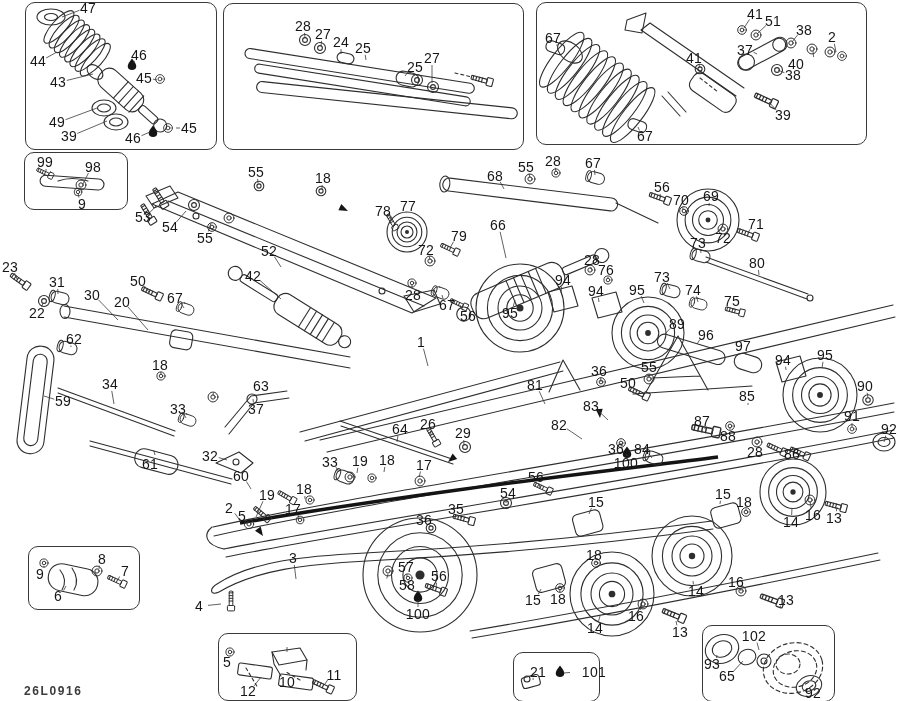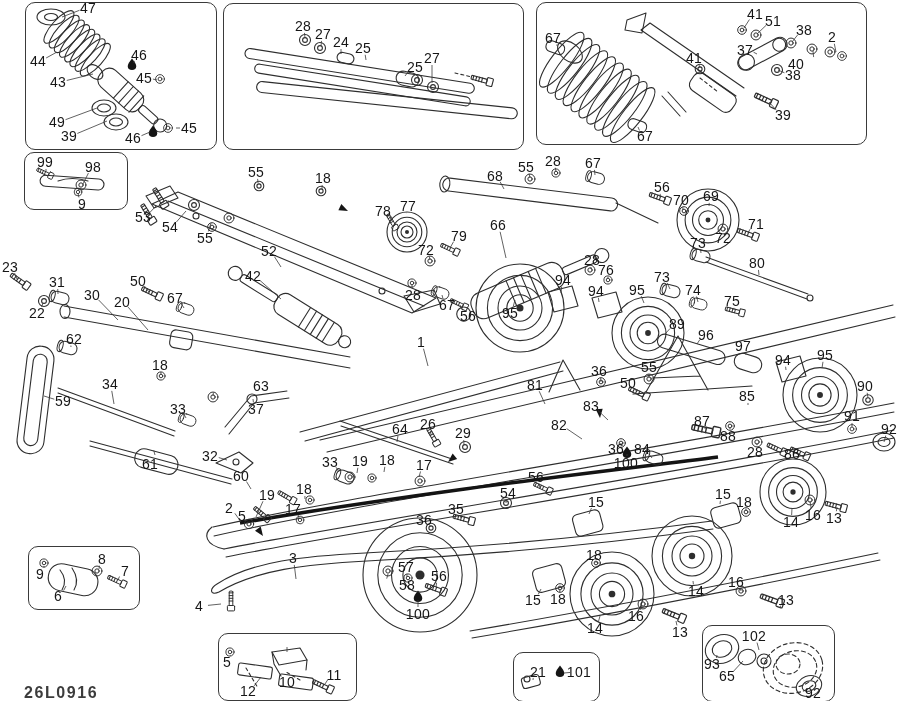--- a/index.html
+++ b/index.html
@@ -5,21 +5,21 @@
   html,body{margin:0;padding:0;background:#fff;}
   .stage{position:relative;width:900px;height:701px;background:#fff;overflow:hidden;
          font-family:"Liberation Sans",sans-serif;}
   .inset{position:absolute;border:1.4px solid #3a3a3a;border-radius:10px;background:transparent;z-index:1;}
   svg.art{position:absolute;left:0;top:0;z-index:2;}
   .ln{stroke:#2e2e2e;fill:none;stroke-width:1.1;stroke-linejoin:round;stroke-linecap:round;}
   .thick{stroke:#141414;fill:none;stroke-width:3.6;}
   .leader{stroke:#3a3a3a;stroke-width:0.8;fill:none;}
   .callout{position:absolute;transform:translate(-50%,-50%);font-size:14px;font-weight:400;
            color:#161616;letter-spacing:.3px;white-space:nowrap;z-index:3;}
-  .code{position:absolute;left:24px;top:684px;font-size:16px;font-weight:700;
+  .code{position:absolute;left:24px;top:684px;font-size:12px;font-weight:700;
         letter-spacing:1.6px;color:#3c3c3c;z-index:3;}
 </style>
 </head>
 <body>
 
 <div class="stage">
   <div id="inset-layer">
       <div class="inset" style="left: 25px; top: 2px; width: 190px; height: 146px;"></div>
       <div class="inset" style="left: 223px; top: 3px; width: 299px; height: 145px;"></div>
       <div class="inset" style="left: 536px; top: 2px; width: 329px; height: 141px;"></div>
@@ -752,21 +752,21 @@
       <span class="callout" style="left: 744px; top: 502px;">18</span>
       <span class="callout" style="left: 40px; top: 574px;">9</span>
       <span class="callout" style="left: 102px; top: 559px;">8</span>
       <span class="callout" style="left: 125px; top: 571px;">7</span>
       <span class="callout" style="left: 58px; top: 596px;">6</span>
       <span class="callout" style="left: 287px; top: 640px; margin-top: 42px;">10</span>
       <span class="callout" style="left: 227px; top: 662px;">5</span>
       <span class="callout" style="left: 248px; top: 691px;">12</span>
       <span class="callout" style="left: 334px; top: 675px;">11</span>
       <span class="callout" style="left: 538px; top: 672px;">21</span>
-      <span class="callout" style="left: 579px; top: 672px;">101</span>
+      <span class="callout" style="left: 594px; top: 672px;">101</span>
       <span class="callout" style="left: 754px; top: 636px;">102</span>
       <span class="callout" style="left: 712px; top: 664px; text-align: right;">93</span>
       <span class="callout" style="left: 727px; top: 676px;">65</span>
       <span class="callout" style="left: 813px; top: 693px;">92</span>
     </div>
 
   <div class="code">26L0916</div>
 </div>
 
 </body></html>

